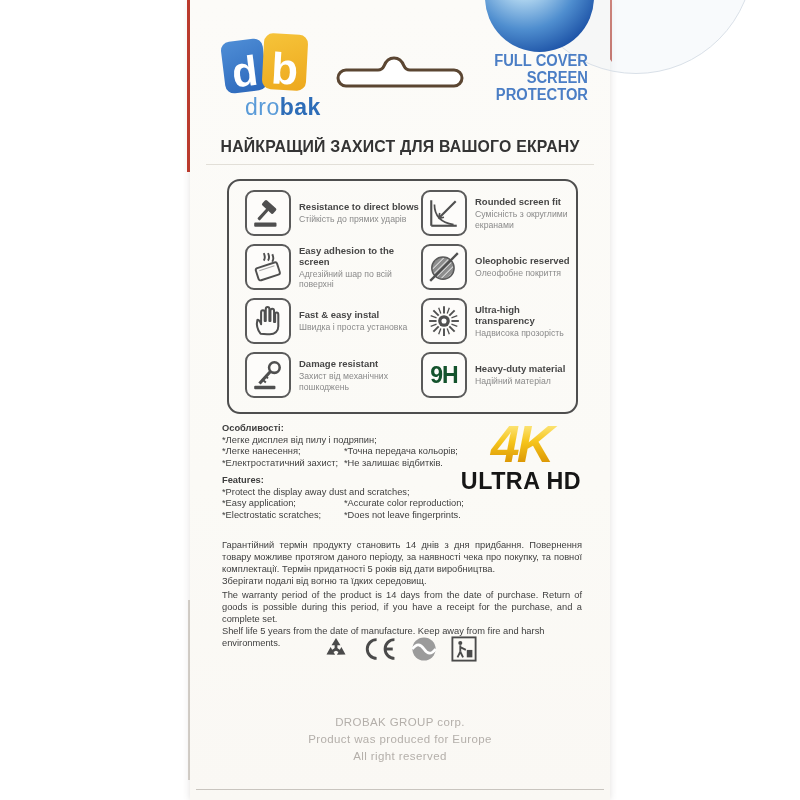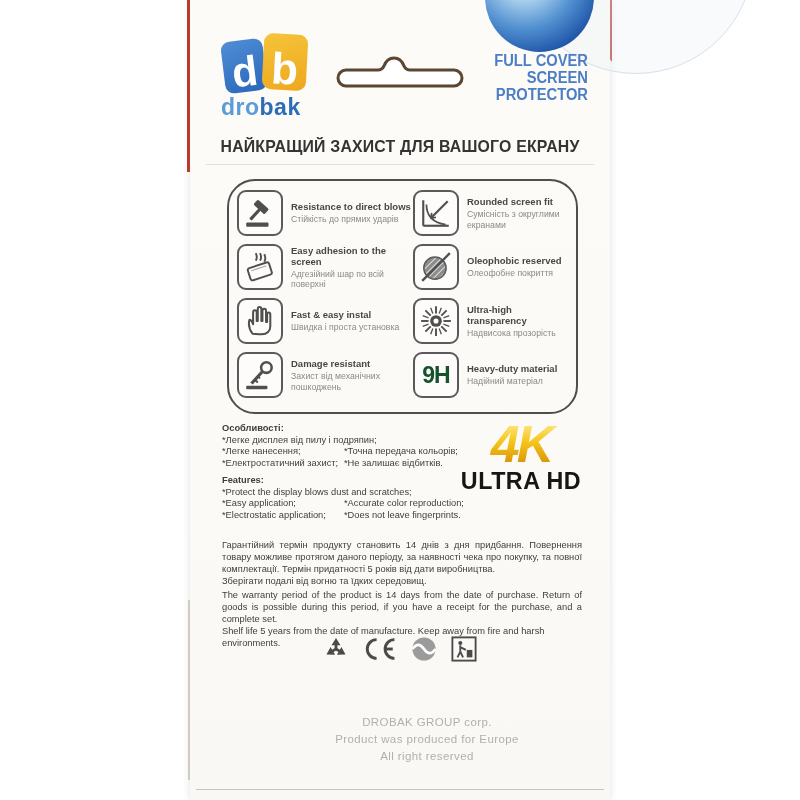--- a/index.html
+++ b/index.html
@@ -40,43 +40,43 @@
   
   .logo{position:absolute;left:221px;top:34px;width:120px;}
   .logo-tiles{position:relative;height:56px;}
   .tile{position:absolute;border-radius:9px;display:flex;align-items:flex-end;justify-content:center;
         color:#ffffff;font-weight:700;}
   .tile-blue{left:2px;top:6px;width:42px;height:52px;transform:rotate(-7deg);
         background:linear-gradient(160deg,#4f8ed6,#2a66ba);font-size:42px;line-height:40px;}
   .tile-yellow{left:42px;top:0;width:44px;height:56px;transform:rotate(3deg);
         background:linear-gradient(160deg,#f6c43a,#eda81d);font-size:44px;line-height:42px;}
   .wordmark{margin-top:4px;font-size:23px;letter-spacing:.5px;}
-  .wordmark .lt{color:#5a9bd8;font-weight:700;}
+  .wordmark .lt{color:#5a9bd8;font-weight:400;margin-left:24px;}
   .wordmark .bd{color:#2d6db8;font-weight:700;}
   
   .tagline{
     position:absolute;left:430px;top:52px;width:158px;text-align:right;
     color:#4b7ec5;font-weight:700;font-size:16px;line-height:17px;letter-spacing:0;
     transform:scaleX(.92);transform-origin:100% 0;
   }
   
   .heading{
     position:absolute;left:198px;top:137px;width:404px;text-align:center;
     font-size:16.5px;font-weight:700;color:#343434;letter-spacing:.2px;
     transform:scaleX(.96);transform-origin:50% 0;white-space:nowrap;
   }
   .rule{position:absolute;height:1px;background:#e2dfd8;}
   .rule-top{left:206px;top:164px;width:388px;}
   .rule-bottom{left:196px;top:789px;width:408px;background:#c9c5bf;}
   
   .fbox{
     position:absolute;left:227px;top:179px;width:351px;height:235px;
-    border:2px solid #4e4e4e;border-radius:28px;box-sizing:border-box;
+    border:2px solid #4e4e4e;border-radius:13px;box-sizing:border-box;
     display:grid;grid-template-columns:176px 1fr;grid-auto-rows:54px;
-    padding:5px 4px 5px 8px;align-items:center;
+    padding:5px 4px 5px 16px;align-items:center;
   }
   .fitem{display:flex;align-items:center;gap:8px;}
   .fframe{
     width:46px;height:46px;border:2px solid #5a5a5a;border-radius:9px;box-sizing:border-box;
     display:flex;align-items:center;justify-content:center;flex:0 0 auto;background:#fdfcfa;
   }
   .ftext{display:flex;flex-direction:column;justify-content:center;}
   .fen{font-size:9.5px;font-weight:700;color:#474747;line-height:11px;}
   .fua{font-size:8.7px;color:#8a8a8a;line-height:10.5px;margin-top:2px;max-width:112px;}
   .nineh{font-size:23px;font-weight:700;color:#14532d;letter-spacing:-1px;}
@@ -101,21 +101,21 @@
   .para{position:absolute;left:222px;width:360px;color:#3e3e3e;font-size:9.3px;line-height:11.9px;}
   .para .just{text-align:justify;}
   .para-ua{top:540px;}
   .para-en{top:590px;}
   
   .certs{position:absolute;left:190px;top:636px;width:420px;display:flex;justify-content:center;
          align-items:center;gap:14px;}
   
   .footer{
     position:absolute;left:190px;top:714px;width:420px;text-align:center;
-    color:#b4afaa;font-size:11.5px;line-height:17px;letter-spacing:.4px;margin-left:27px;
+    color:#b4afaa;font-size:11.5px;line-height:17px;letter-spacing:.4px;
   }
   svg{display:block;}
 </style>
 </head>
 <body>
 
 <div class="stage">
 
   <div class="strip strip-left-red"></div>
   <div class="strip strip-left-gray"></div>
@@ -310,25 +310,25 @@
     </div>
   </div>
 
   <div class="badge4k">
     <div class="fourk">4K</div>
     <div class="uhd">ULTRA HD</div>
   </div>
 
   <div class="sect sect-en">
     <div class="ttl">Features:</div>
-    <div>*Protect the display blows dust and scratches;</div>
+    <div>*Protect the display away dust and scratches;</div>
     <div class="cols">
       <div>*Easy application;</div>
       <div>*Accurate color reproduction;</div>
-      <div>*Electrostatic application;</div>
+      <div>*Electrostatic scratches;</div>
       <div>*Does not leave fingerprints.</div>
     </div>
   </div>
 
   <div class="para para-ua">
     <div class="just">Гарантійний термін продукту становить 14 днів з дня придбання. Повернення товару можливе протягом даного періоду, за наявності чека про покупку, та повної комплектації. Термін придатності 5 років від дати виробництва.</div>
     <div>Зберігати подалі від вогню та їдких середовищ.</div>
   </div>
   <div class="para para-en">
     <div class="just">The warranty period of the product is 14 days from the date of purchase. Return of goods is possible during this period, if you have a receipt for the purchase, and a complete set.</div>

